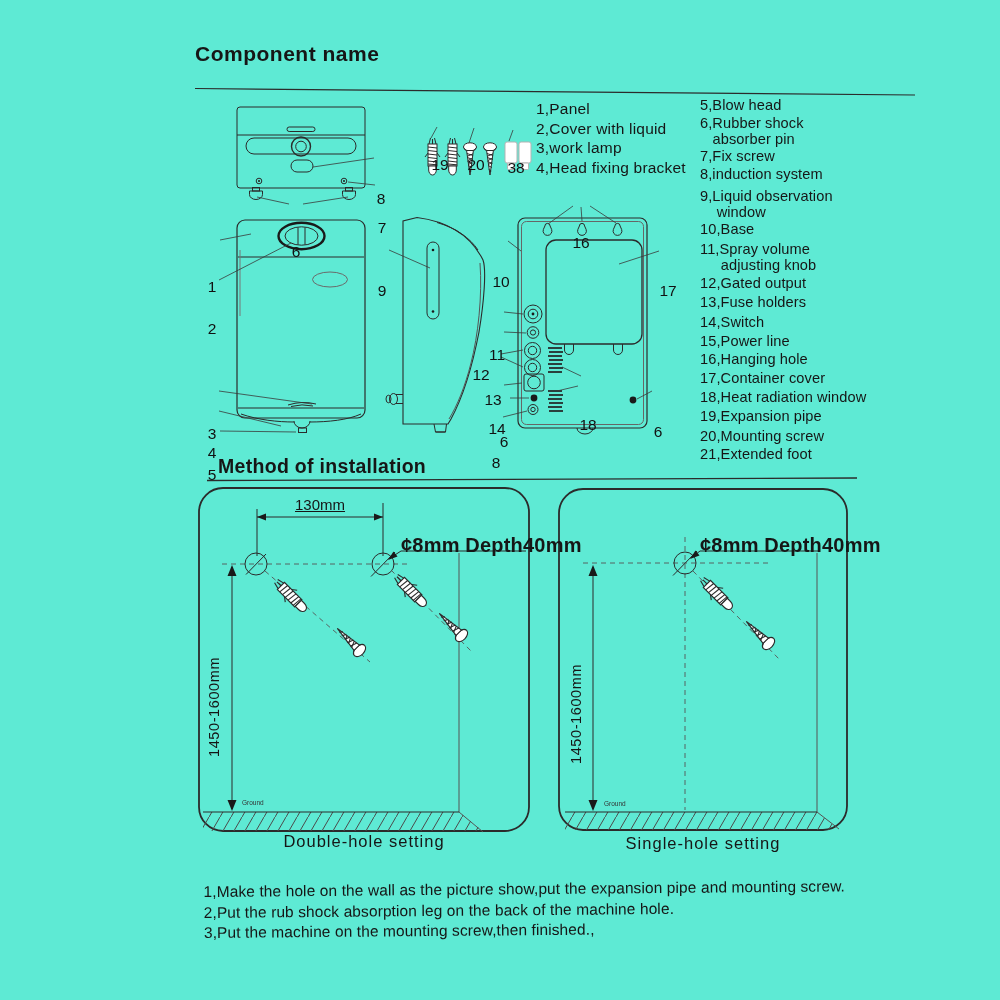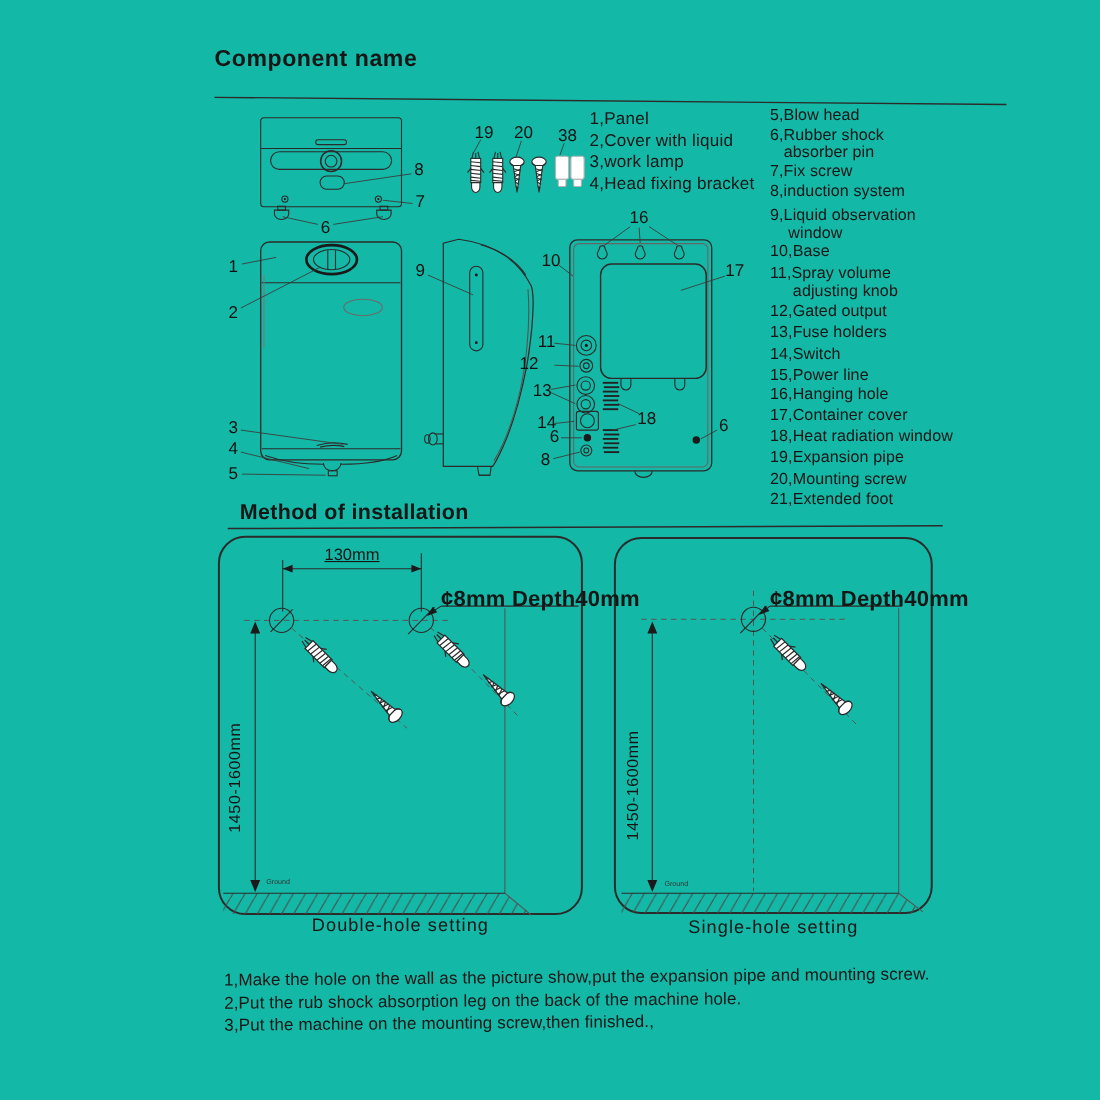--- a/index.html
+++ b/index.html
@@ -1,25 +1,25 @@
 <!DOCTYPE html>
 <html><head>
 <meta charset="utf-8">
 <style>
   html,body{margin:0;padding:0;background:#e8e8e8;}
-  .page{position:relative;width:1000px;height:1000px;background:#14b8a6;overflow:hidden;
+  .page{position:relative;width:1000px;height:1000px;background:#5eead4;overflow:hidden;
         font-family:"Liberation Sans", sans-serif;color:#161616;}
   .abs{position:absolute;}
   .title{font-size:21px;font-weight:bold;letter-spacing:.5px;white-space:nowrap;}
   .h2{font-size:19.5px;font-weight:bold;letter-spacing:.3px;white-space:nowrap;}
   .plist{position:absolute;left:536px;top:99px;font-size:15.5px;line-height:19.5px;letter-spacing:.2px;white-space:nowrap;}
   .rlist{position:absolute;left:700px;top:97px;width:185px;font-size:14.6px;line-height:16px;letter-spacing:.1px;}
   .rlist .pl-item{white-space:pre-wrap;margin-bottom:1.5px;}
   .rlist .mt2{margin-top:2px;} .rlist .mt3{margin-top:3px;} .rlist .mt4{margin-top:4px;} .rlist .mt6{margin-top:6px;}
-  .callout{position:absolute;transform:translate(-50%,-50%);font-size:15.5px;color:#111;white-space:nowrap;}
+  .callout{position:absolute;transform:translate(-50%,-50%);font-size:15.5px;color:#111;white-space:nowrap;margin-top:44px;}
   .dimtext{position:absolute;font-size:15px;white-space:nowrap;text-decoration:underline;}
   .spec{position:absolute;font-size:20px;letter-spacing:.2px;white-space:nowrap;font-weight:bold;}
   .vtext{position:absolute;writing-mode:vertical-rl;transform:rotate(180deg);font-size:14.5px;letter-spacing:.6px;white-space:nowrap;}
   .ground{position:absolute;font-size:6.5px;color:#333;white-space:nowrap;}
   .caption{position:absolute;text-align:center;font-size:16.5px;letter-spacing:1px;white-space:nowrap;}
   .instr{position:absolute;left:204px;top:882px;width:680px;font-size:15.5px;line-height:20.5px;
          letter-spacing:.1px;transform:rotate(-.5deg);transform-origin:left bottom;white-space:nowrap;}
   svg{position:absolute;overflow:visible;}
   .ln{stroke:#2b2b2b;fill:none;stroke-width:1;}
   .ln2{stroke:#222;fill:none;stroke-width:1.7;}

